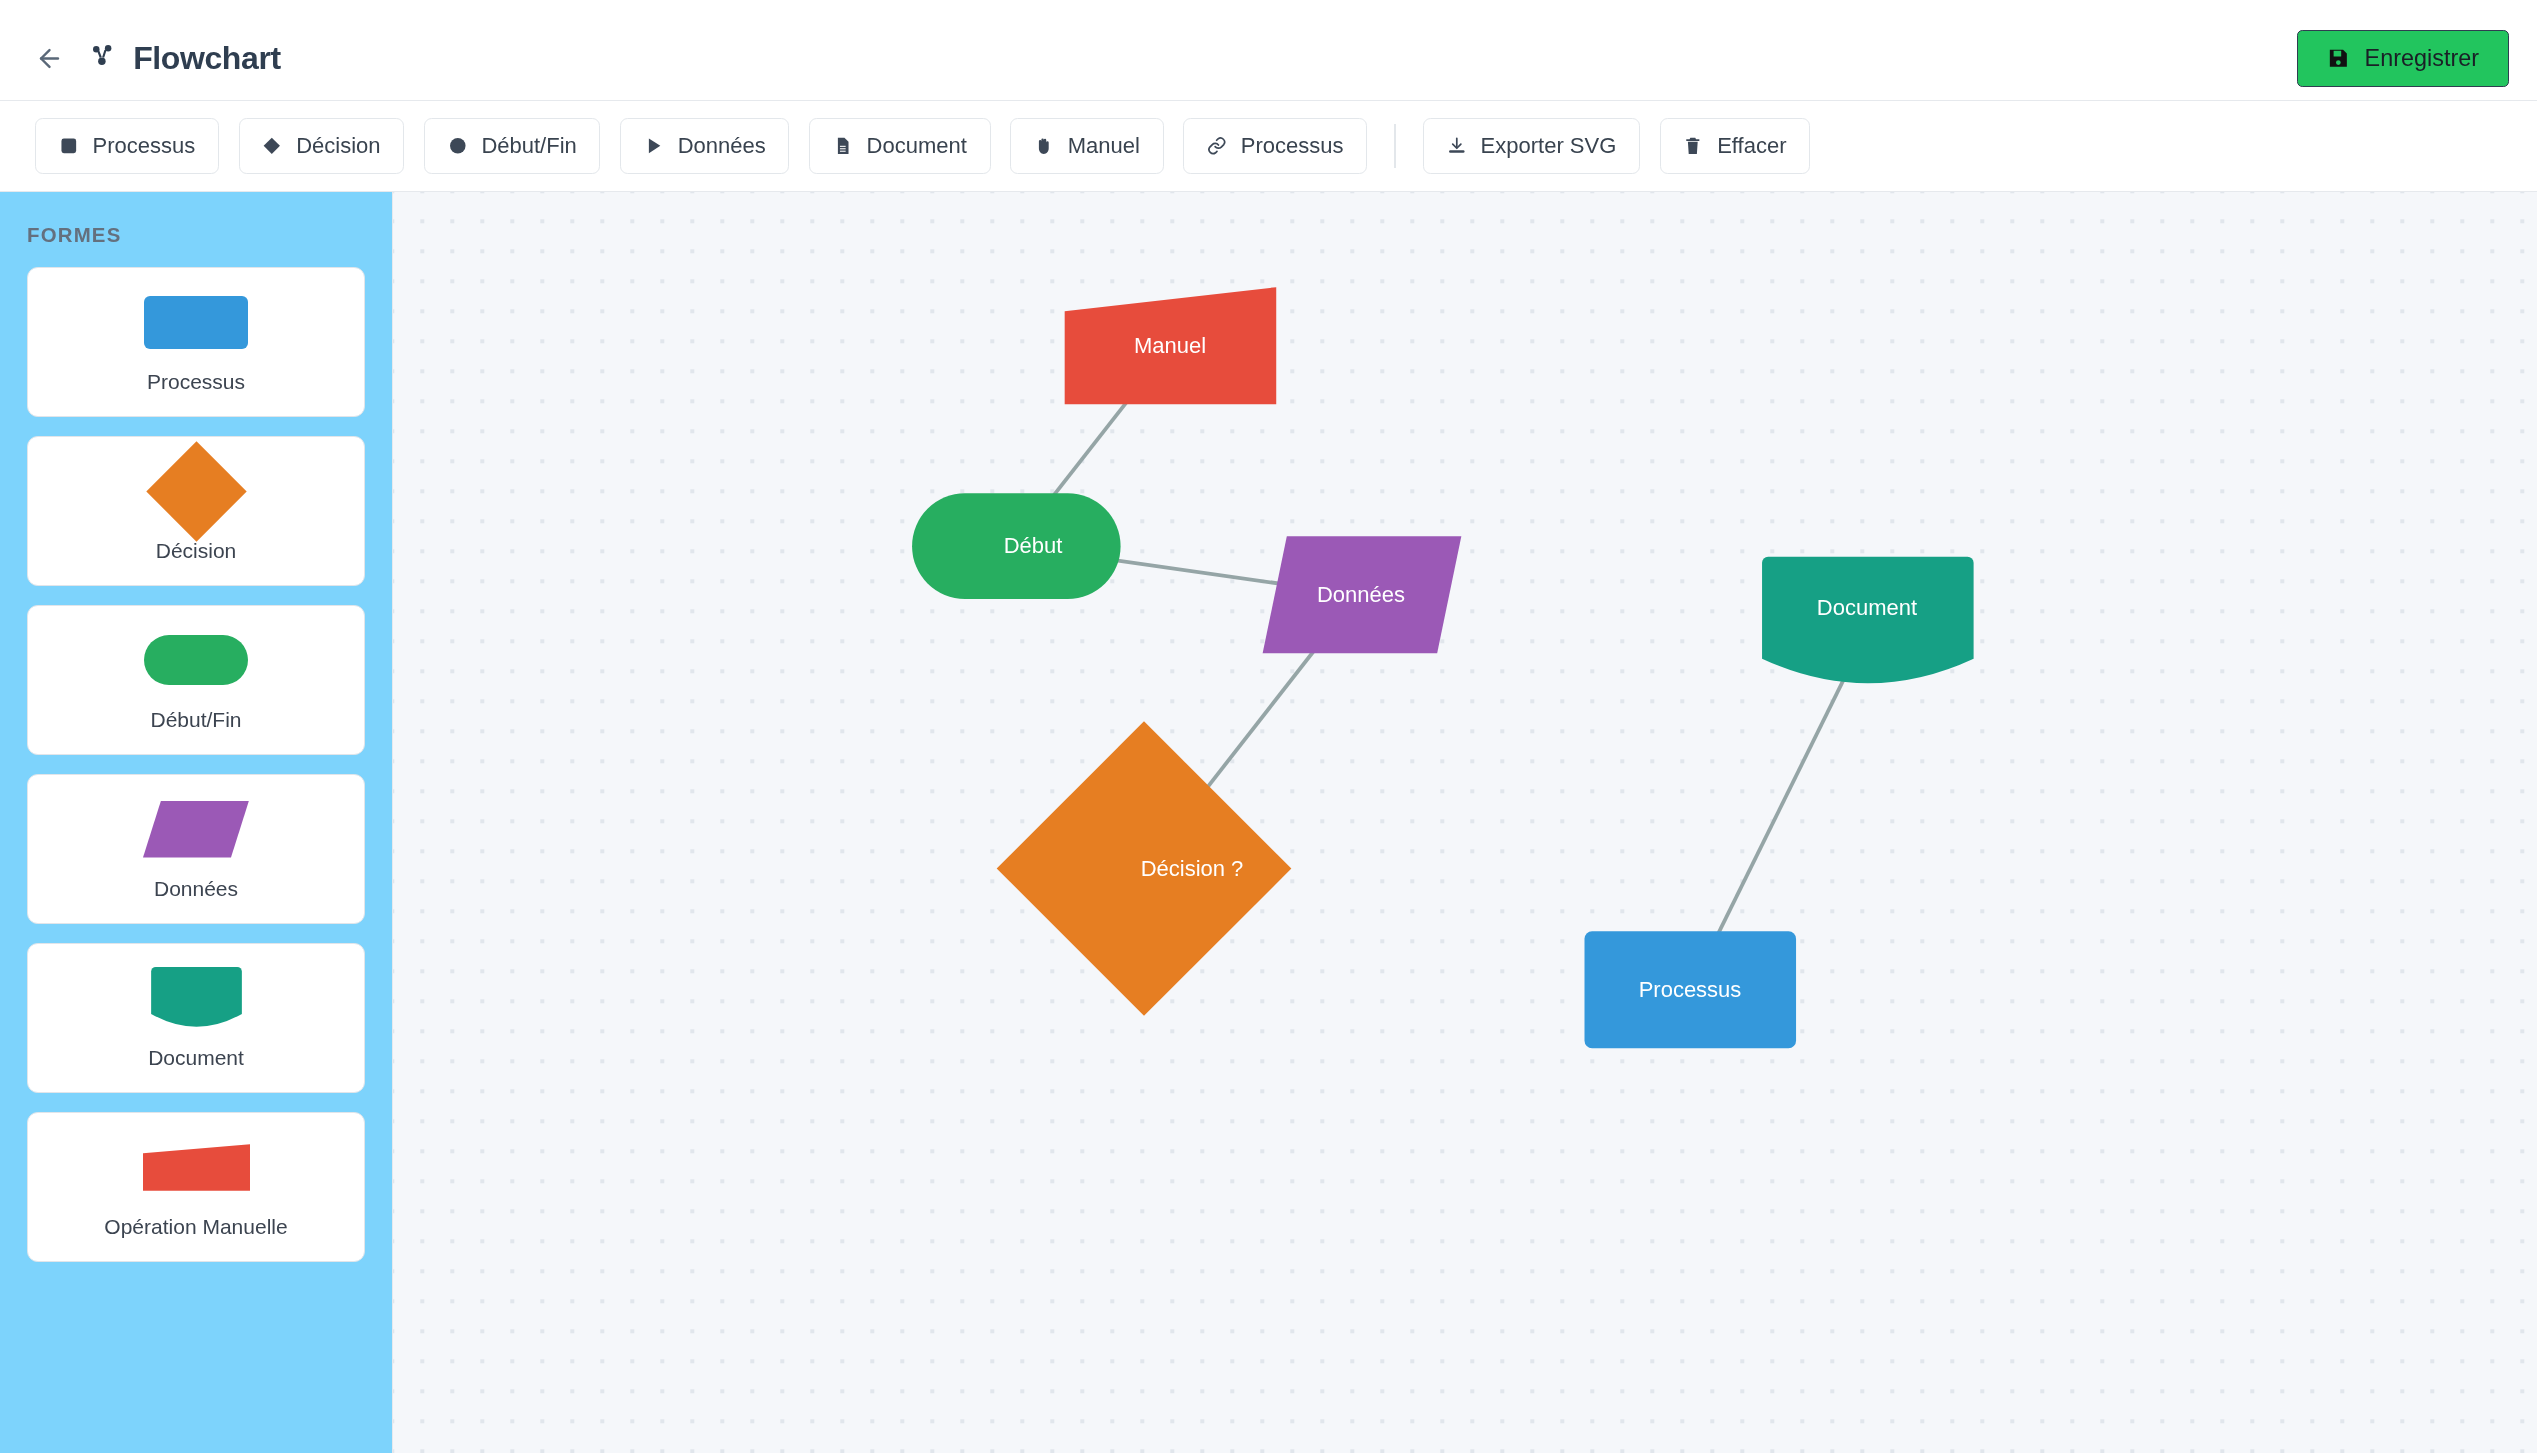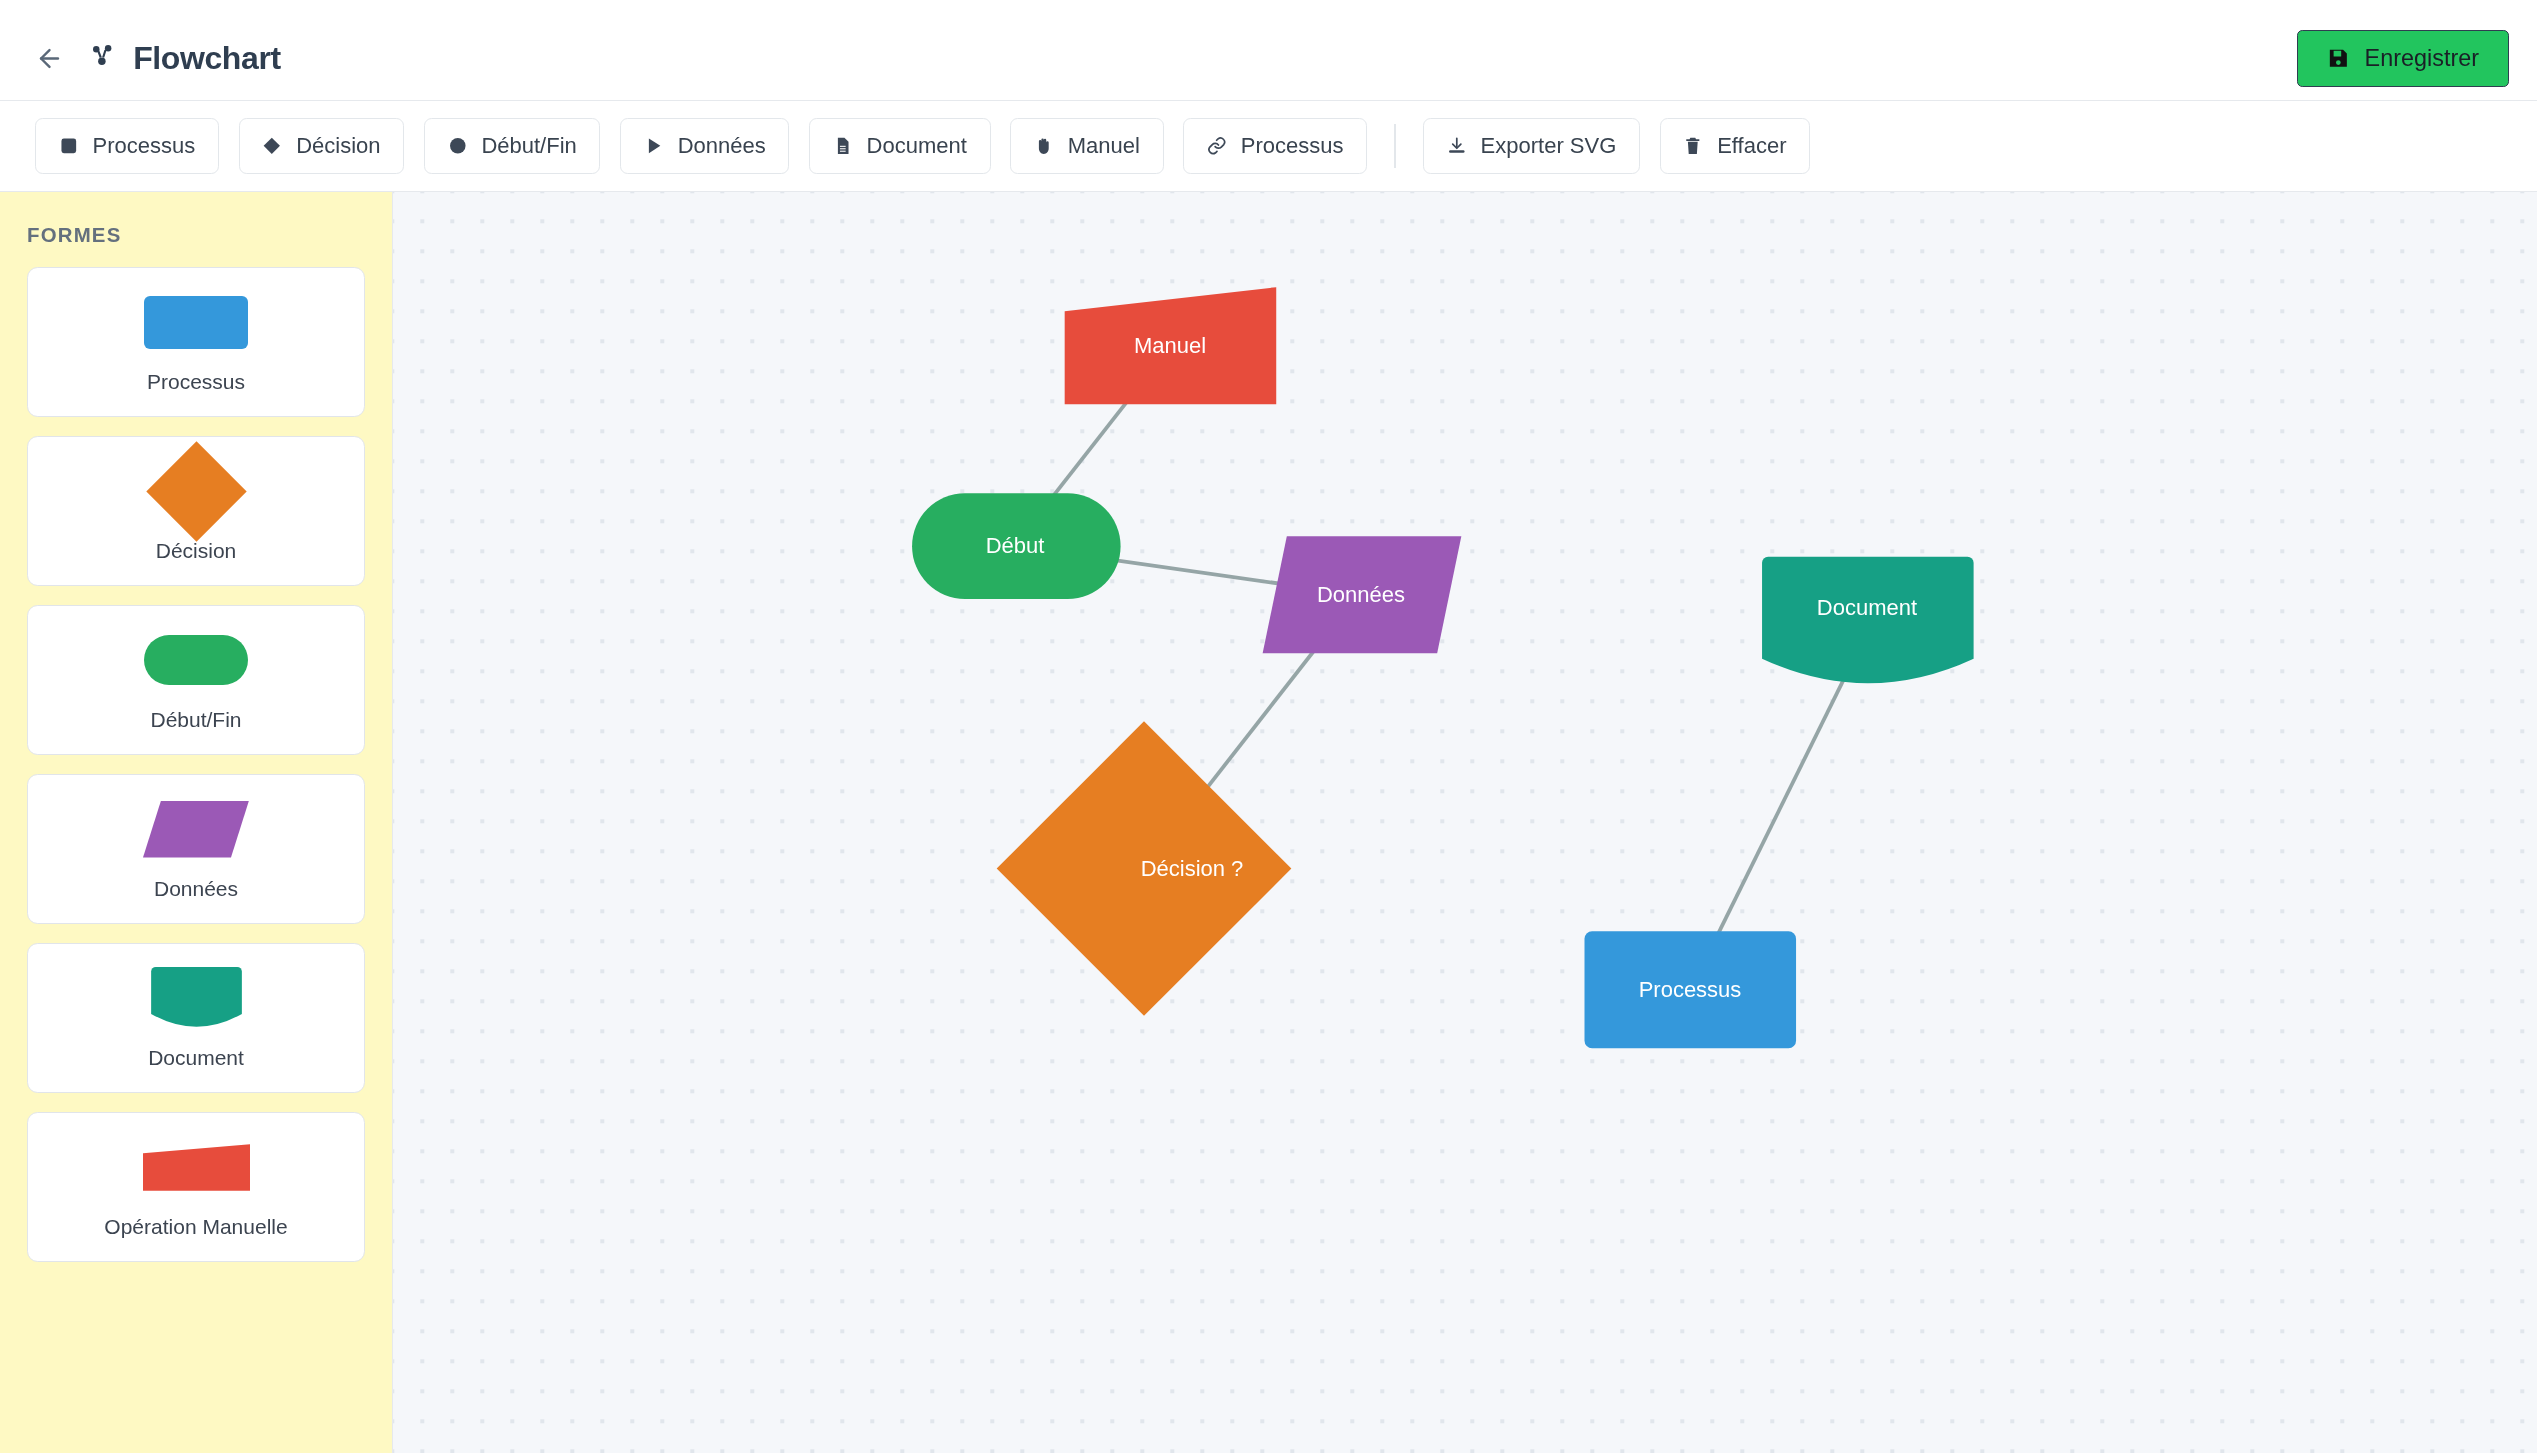--- a/index.html
+++ b/index.html
@@ -66,21 +66,21 @@
   .tool-div {
     width: 1.5px; height: 44px; background: #e3e7eb; margin: 0 7.6px;
   }
 
   
   .body { flex: 1; display: flex; min-height: 0; }
 
   
   .sidebar {
     width: 393px; flex: 0 0 393px;
-    background: #fef9c3;
+    background: #7dd3fc;
     border-right: 1.5px solid #e6e9ed;
     padding: 32px 27px 12px 27px;
     overflow: hidden;
   }
   .section-title {
     font-size: 20.4px; font-weight: 700; color: #64707e;
     letter-spacing: 1.2px; margin-bottom: 20.4px;
   }
   .shape-card {
     border: 1.5px solid #e1e5ea; border-radius: 10.6px;
@@ -316,21 +316,21 @@
           <path d="M889 158 L1169 126 L1169 281 L889 281 Z" fill="#e74c3c"></path>
           <rect x="687" y="399" width="276" height="140" rx="70" fill="#27ae60"></rect>
           <path d="M1183 456 L1414 456 L1382 611 L1151 611 Z" fill="#9b59b6"></path>
           <path d="M994 701 L1189 896 L994 1091 L799 896 Z" fill="#e67e22"></path>
           <path d="M1812 491 A8 8 0 0 1 1820 483 L2084 483 A8 8 0 0 1 2092 491 L2092 618 Q1952 683 1812 618 Z" fill="#16a085"></path>
           <rect x="1577" y="979" width="280" height="155" rx="10" fill="#3498db"></rect>
         </g>
       </svg>
 
       <div class="node-label" style="left:777px; top:154px;">Manuel</div>
-      <div class="node-label" style="left:622px;  top:354px;">Début</div>
+      <div class="node-label" style="left:640px;  top:354px;">Début</div>
       <div class="node-label" style="left:968px; top:403px;">Données</div>
       <div class="node-label" style="left:751px;  top:677px;margin-left:48px;">Décision ?</div>
       <div class="node-label" style="left:1474px; top:416px;">Document</div>
       <div class="node-label" style="left:1297px; top:798px;">Processus</div>
     </div>
 
   </div>
 </div>
 
 

